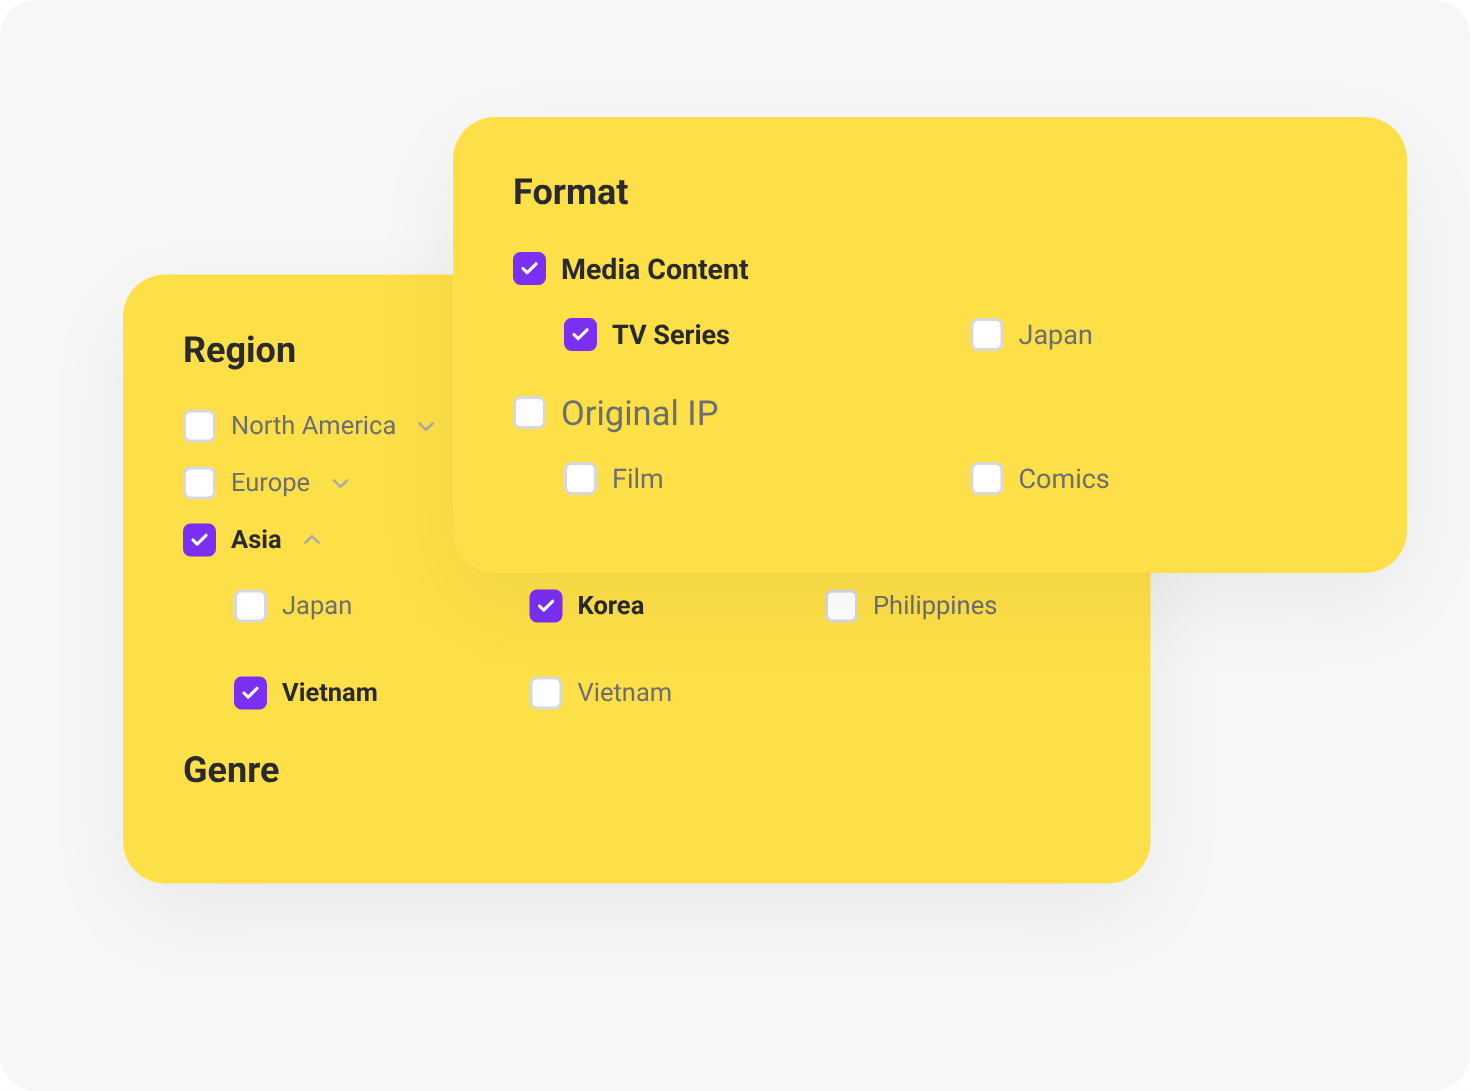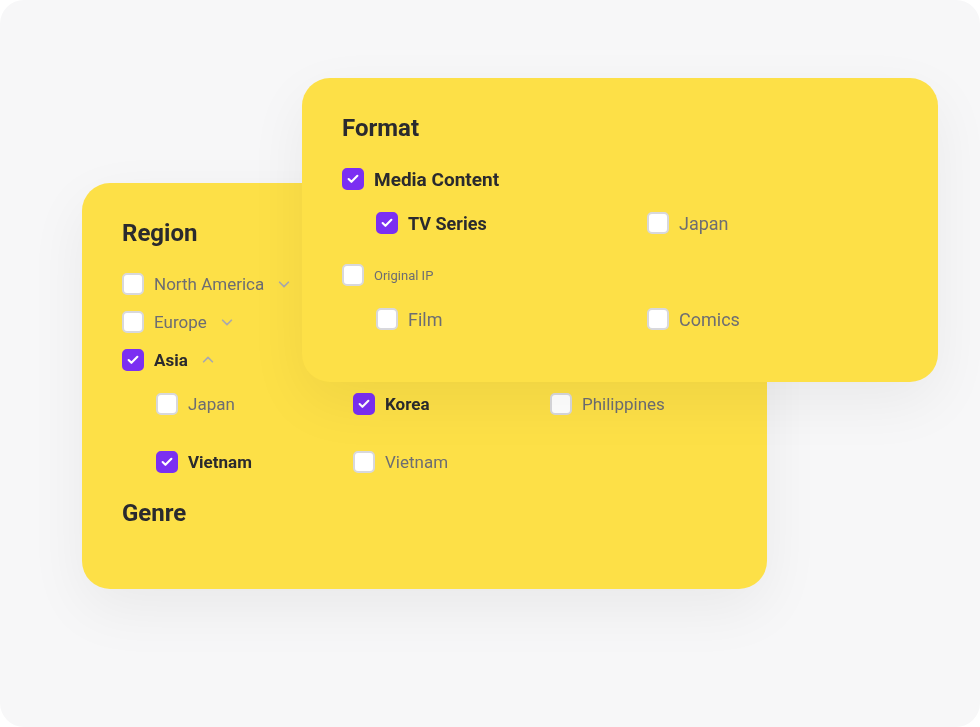--- a/index.html
+++ b/index.html
@@ -210,21 +210,21 @@
         <span class="label bold" style="font-size:18px;">TV Series</span>
       </div>
       <div class="row">
         <span class="cb"></span>
         <span class="label" style="font-size:18px;">Japan</span>
       </div>
     </div>
 
     <div class="row group-parent">
       <span class="cb"></span>
-      <span class="label" style="font-size:13px;text-align:right;">Original IP</span>
+      <span class="label" style="font-size:23px;text-align:right;">Original IP</span>
     </div>
     <div class="grid-2 indent">
       <div class="row">
         <span class="cb"></span>
         <span class="label" style="font-size:18px;">Film</span>
       </div>
       <div class="row">
         <span class="cb"></span>
         <span class="label" style="font-size:18px;">Comics</span>
       </div>

